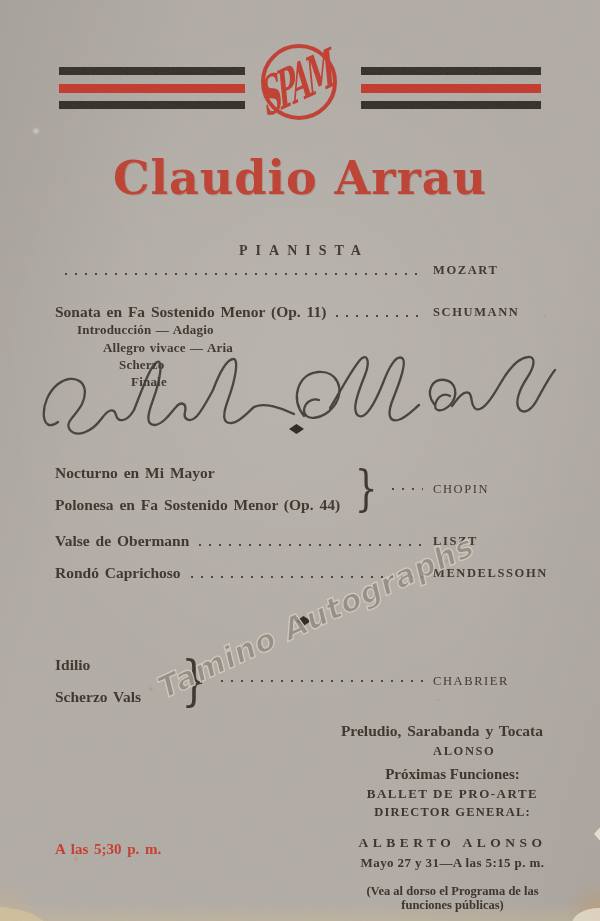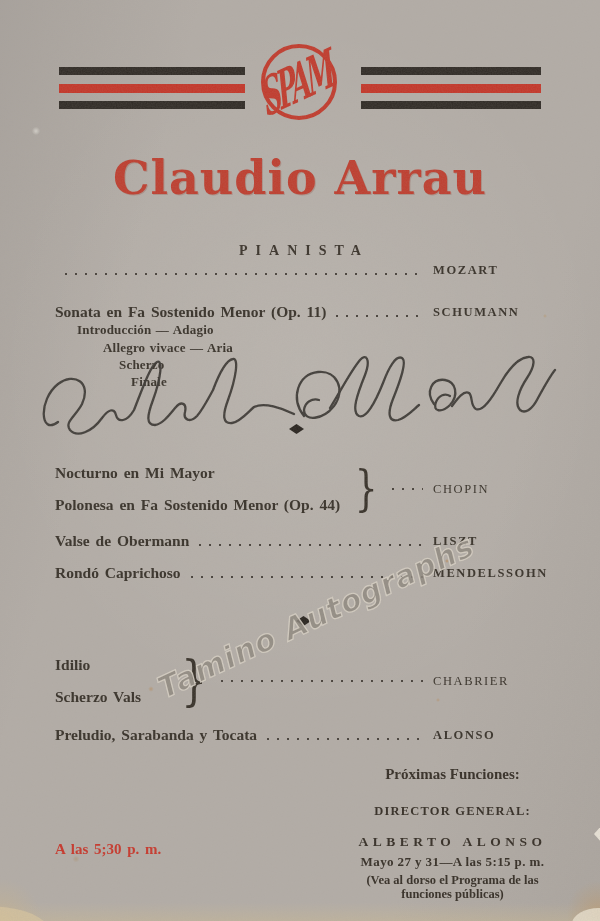--- a/index.html
+++ b/index.html
@@ -79,24 +79,24 @@
     font-family:"DejaVu Sans",sans-serif; font-style:italic; font-weight:700;
     font-size:30px; line-height:36px; letter-spacing:1px;
     color:rgba(95,88,80,.52); -webkit-text-stroke:1.3px rgba(218,212,200,.85);
     text-shadow:0 0 1px rgba(224,218,206,.6);
   }
 
   
   .next-block{position:absolute; left:320px; top:766px; width:265px; text-align:center; font-weight:700; color:#332c24;}
   .next-heading{font-size:15px;}
   .next-company{font-size:13px; letter-spacing:1.5px; margin-top:3px;}
-  .next-role{font-size:12.5px; letter-spacing:1.2px; margin-top:21px;}
+  .next-role{font-size:12.5px; letter-spacing:1.2px; margin-top:3px;}
   .next-director{font-size:13.5px; letter-spacing:4.5px; margin-top:15px;}
   .next-dates{font-size:13px; margin-top:4px; letter-spacing:.4px;}
-  .next-note{font-size:12.5px; line-height:14px; margin-top:3px;}
+  .next-note{font-size:12.5px; line-height:14px; margin-top:13px;}
   .date-block{position:absolute; left:55px; top:834px; color:#c8362a; font-weight:700;}
   .date-line1{font-size:16px; letter-spacing:.3px; word-spacing:2px;}
   .date-line2{font-size:15px; margin-top:7px; word-spacing:2px;}
 
   
   .nick-right{position:absolute; right:-1px; top:826px; width:7px; height:16px; background:#e9e3d7;
       clip-path:polygon(100% 0,0 50%,100% 100%); z-index:4;}
   .corner-br{position:absolute; right:-2px; bottom:-3px; width:30px; height:16px; background:#e7dfcd;
       border-top-left-radius:90% 100%; z-index:4; opacity:.85;}
   .corner-bl{position:absolute; left:-8px; bottom:-10px; width:60px; height:22px; background:#d8c6a0;
@@ -176,28 +176,29 @@
   <div class="group g-chabrier">
     <span class="titles">
       <span>Idilio</span>
       <span>Scherzo Vals</span>
     </span>
     <span class="brace">}</span>
     <span class="leader"></span>
     <span class="comp">CHABRIER</span>
   </div>
 
-  <div class="row" style="top:722px;">
+  <div class="row" style="top:722px;flex-direction:column;">
     <span class="t">Preludio, Sarabanda y Tocata</span>
     <span class="leader"></span>
     <span class="comp">ALONSO</span>
   </div>
 
   <div class="next-block">
     <div class="next-heading">Próximas Funciones:</div>
+    <div class="next-company">BALLET DE PRO-ARTE</div>
     <div class="next-role">DIRECTOR GENERAL:</div>
     <div class="next-director">ALBERTO ALONSO</div>
     <div class="next-dates">Mayo 27 y 31—A las 5:15 p. m.</div>
     <div class="next-note">(Vea al dorso el Programa de las</div>
     <div class="next-note" style="margin-top:0;">funciones públicas)</div>
   </div>
 
   <div class="date-block">
     <div class="date-line2">A las 5;30 p. m.</div>
   </div>

